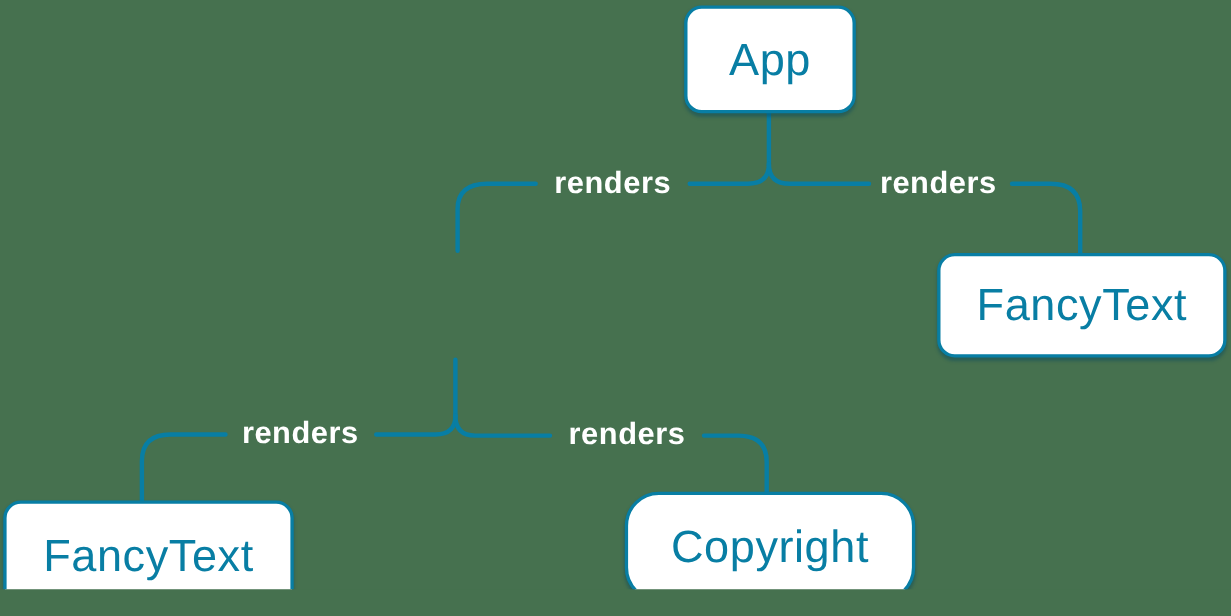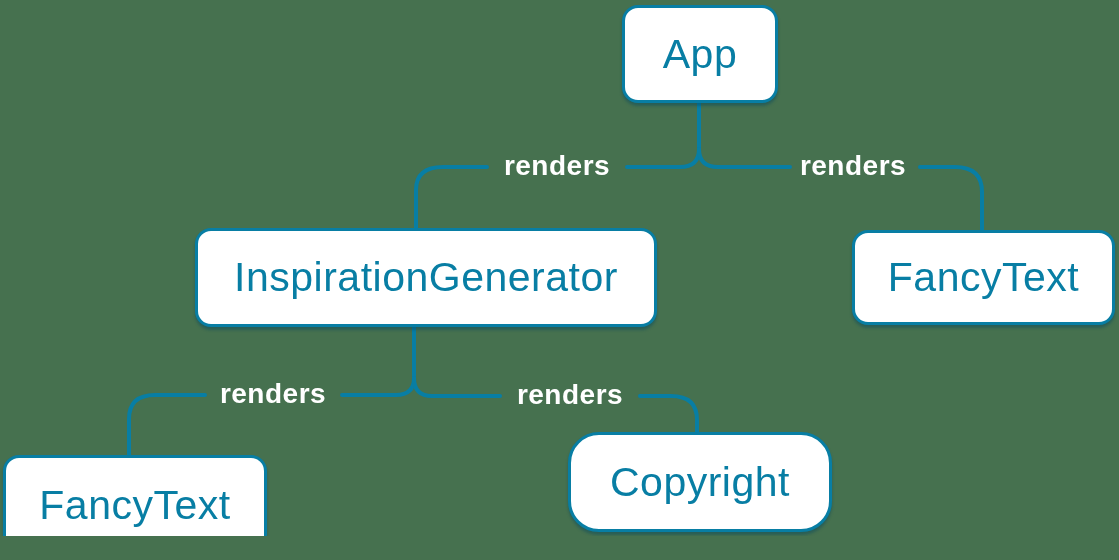--- a/index.html
+++ b/index.html
@@ -43,21 +43,21 @@
     color: #087ea4;
     font-size: 41px;
     font-weight: 500;
     letter-spacing: 0.5px;
     white-space: nowrap;
   }
   .node-app               { left: 622px; top:   5px; width: 156px; height:  98px; }
   .node-inspiration-gen   { left: 195px; top: 228px; width: 462px; height:  99px; }
   .node-fancy-text-right  { left: 852px; top: 230px; width: 263px; height:  95px; }
   .node-fancy-text-left   { left:   3px; top: 455px; width: 264px; height: 100px; }
-  .node-copyright         { left: 568px; top: 432px; width: 264px; height: 100px; border-radius: 31px; }
+  .node-copyright         { left: 568px; top: 447px; width: 264px; height: 100px; border-radius: 31px; }
   .edge-label {
     position: absolute;
     transform: translate(-50%, -50%);
     color: #ffffff;
     font-size: 28px;
     font-weight: 700;
     letter-spacing: 0.5px;
     white-space: nowrap;
   }
   .edge-label-1 { left: 557px; top: 166px; }
@@ -86,23 +86,20 @@
     <path d="M205 395 H155 Q129 395 129 419 V455"></path>
 
     <path d="M414 378 Q414 396 432 396 H500"></path>
     <path d="M640 396 H671 Q697 396 697 420 V455"></path>
   </svg>
 
   <div class="node node-app">
     <span class="node-label">App</span>
   </div>
 
-  <div class="node node-inspiration-gen">
-    <span class="node-label">InspirationGenerator</span>
-  </div>
 
   <div class="node node-fancy-text-right">
     <span class="node-label">FancyText</span>
   </div>
 
   <div class="node node-fancy-text-left">
     <span class="node-label">FancyText</span>
   </div>
 
   <div class="node node-copyright">

